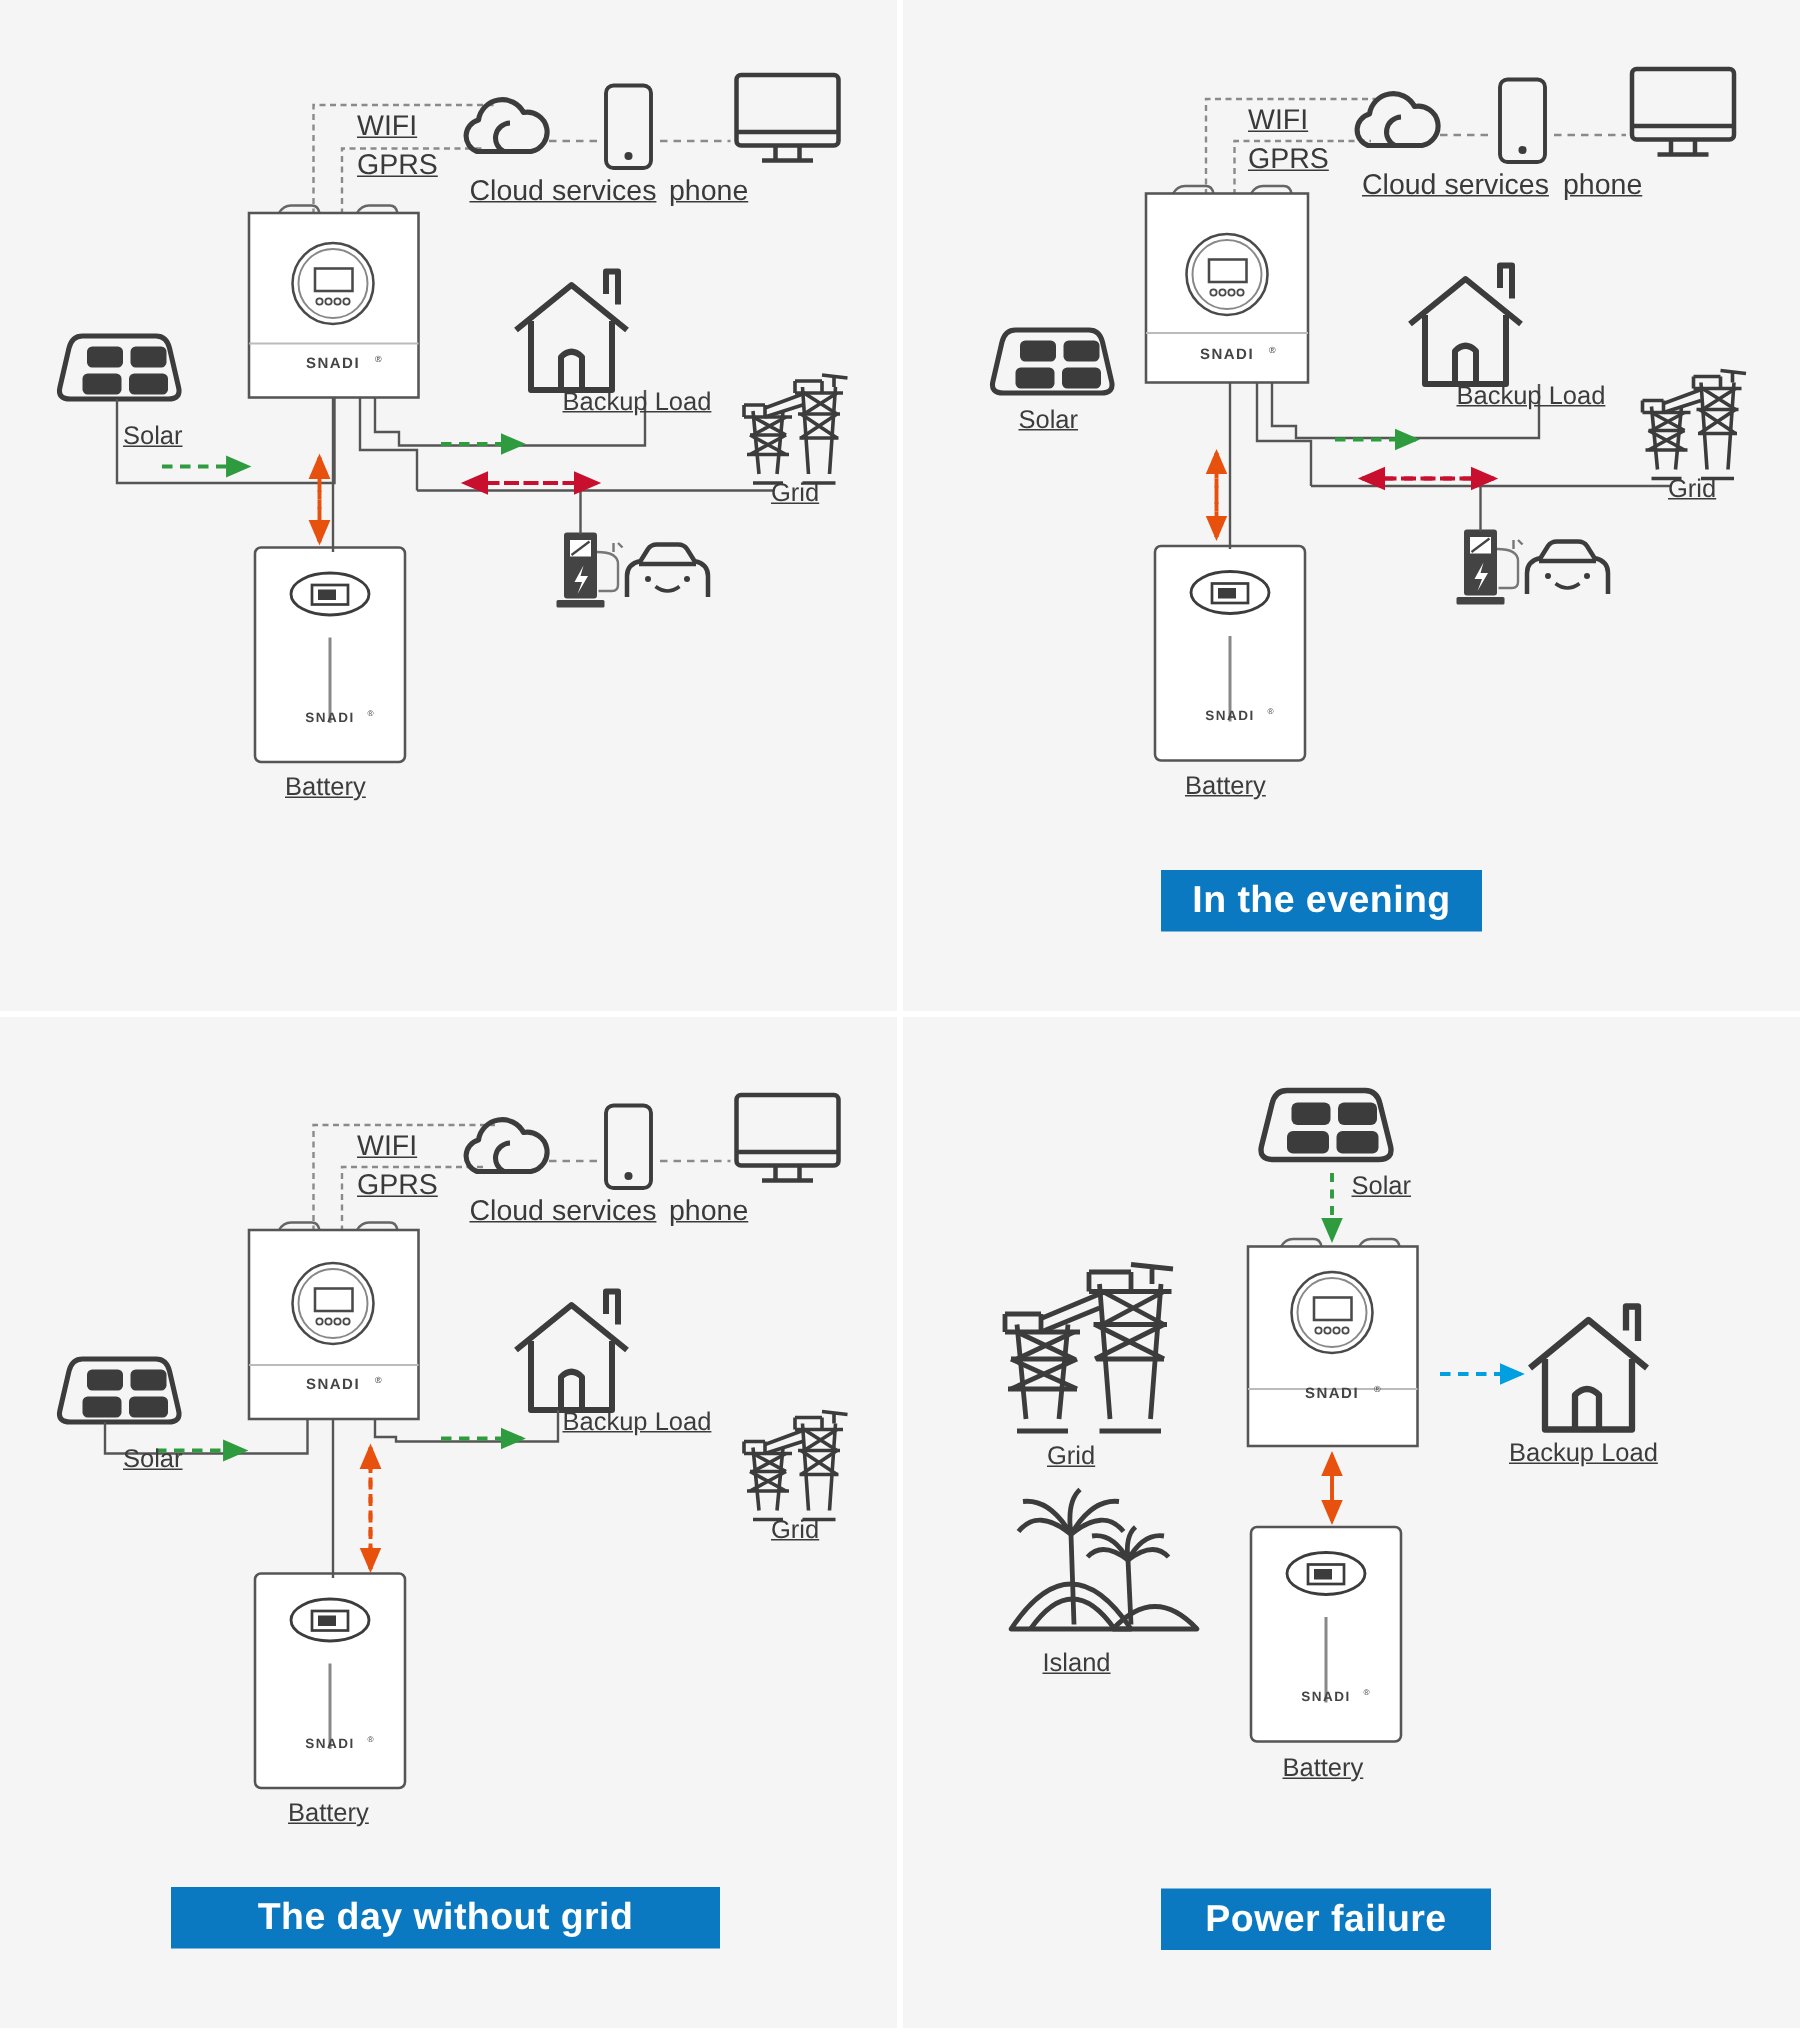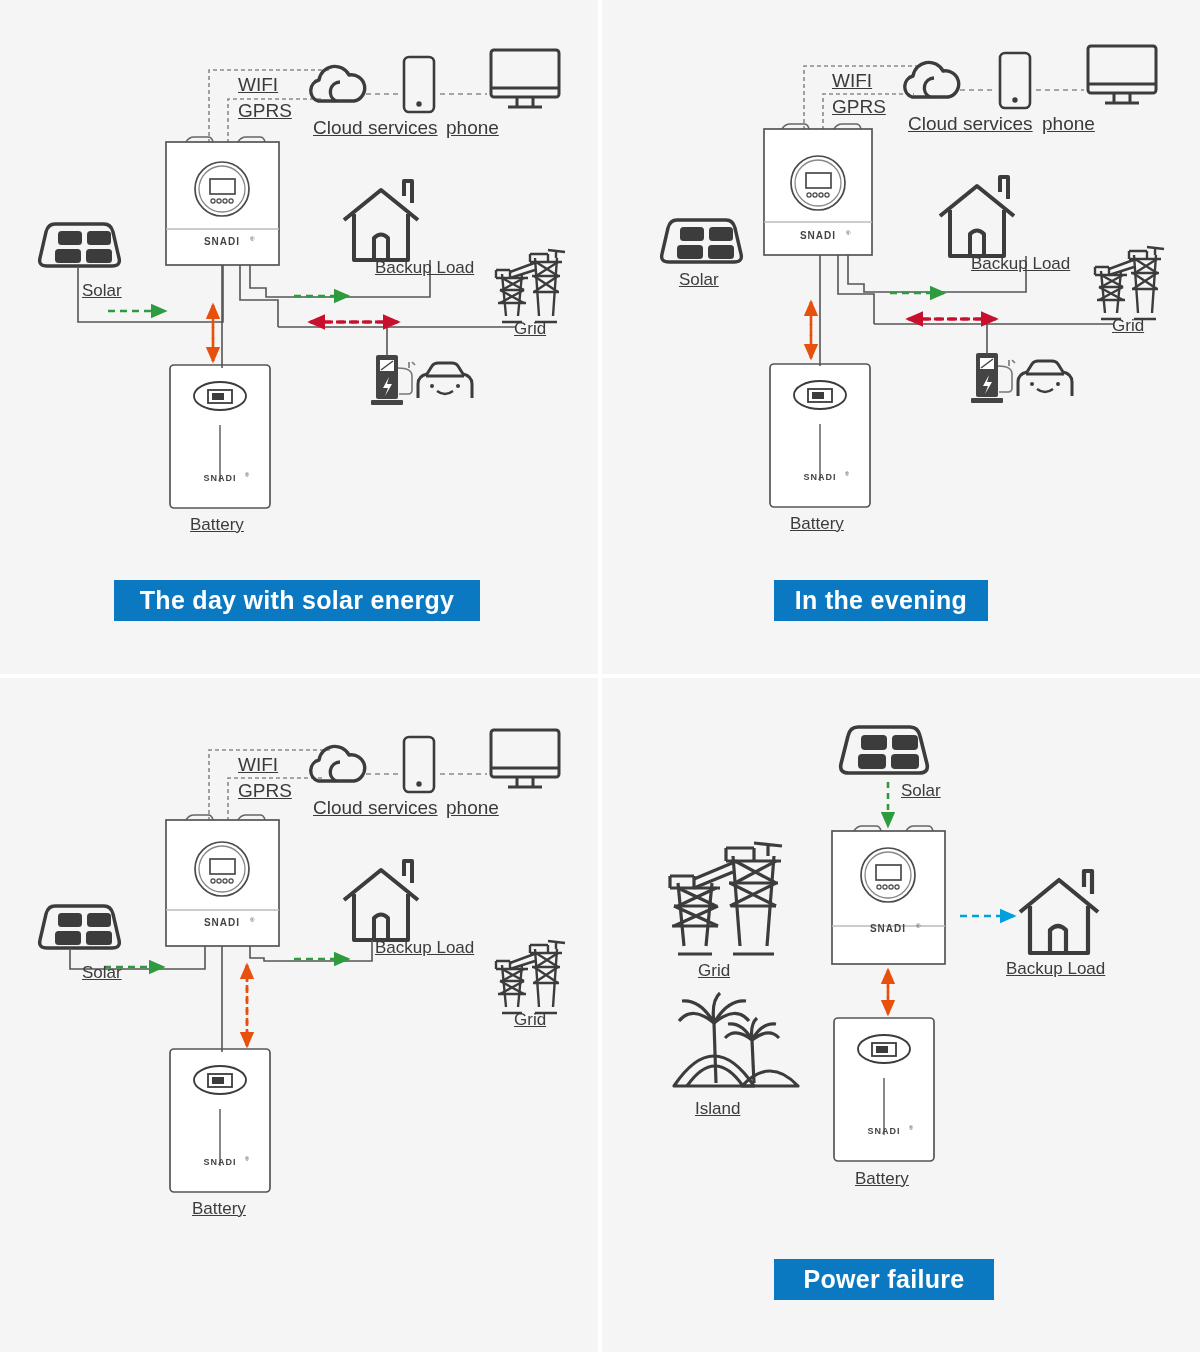--- a/index.html
+++ b/index.html
@@ -199,21 +199,20 @@
 
     <div class="lbl lbl-net" style="left:238px;top:74px;">WIFI</div>
     <div class="lbl lbl-net" style="left:238px;top:100px;">GPRS</div>
     <div class="lbl lbl-net" style="left:313px;top:117px;">Cloud services</div>
     <div class="lbl lbl-net" style="left:446px;top:117px;">phone</div>
     <div class="lbl" style="left:82px;top:281px;">Solar</div>
     <div class="lbl" style="left:375px;top:258px;">Backup Load</div>
     <div class="lbl" style="left:514px;top:319px;">Grid</div>
     <div class="lbl" style="left:190px;top:515px;">Battery</div>
 
-    <div class="banner banner-tl">The day with solar energy</div>
   </div>
 
   <div class="panel">
     <div class="svgwrap">
       <svg viewBox="0 0 598 674" preserveAspectRatio="none">
         <defs>
           <marker id="g-r-2" markerWidth="7" markerHeight="7" refX="5.5" refY="3.2" orient="auto">
               <path d="M0,0.4 L6.5,3.2 L0,6 z" fill="#2e9b3f"></path>
             </marker>
           <marker id="o-u-2" markerWidth="7" markerHeight="7" refX="5.5" refY="3.2" orient="auto">
@@ -468,20 +467,21 @@
 
     <div class="lbl lbl-net" style="left:238px;top:76px;">WIFI</div>
     <div class="lbl lbl-net" style="left:238px;top:102px;">GPRS</div>
     <div class="lbl lbl-net" style="left:313px;top:119px;">Cloud services</div>
     <div class="lbl lbl-net" style="left:446px;top:119px;">phone</div>
     <div class="lbl" style="left:82px;top:285px;">Solar</div>
     <div class="lbl" style="left:375px;top:260px;">Backup Load</div>
     <div class="lbl" style="left:514px;top:332px;">Grid</div>
     <div class="lbl" style="left:192px;top:521px;">Battery</div>
 
+    <div class="banner banner-bl">The day without grid</div>
   </div>
 
   <div class="panel">
     <div class="svgwrap">
       <svg viewBox="0 0 598 674" preserveAspectRatio="none">
         <defs>
           <marker id="g-d-4" markerWidth="7" markerHeight="7" refX="5.5" refY="3.2" orient="auto">
               <path d="M0,0.4 L6.5,3.2 L0,6 z" fill="#2e9b3f"></path>
             </marker>
           <marker id="o-u-4" markerWidth="7" markerHeight="7" refX="5.5" refY="3.2" orient="auto">

